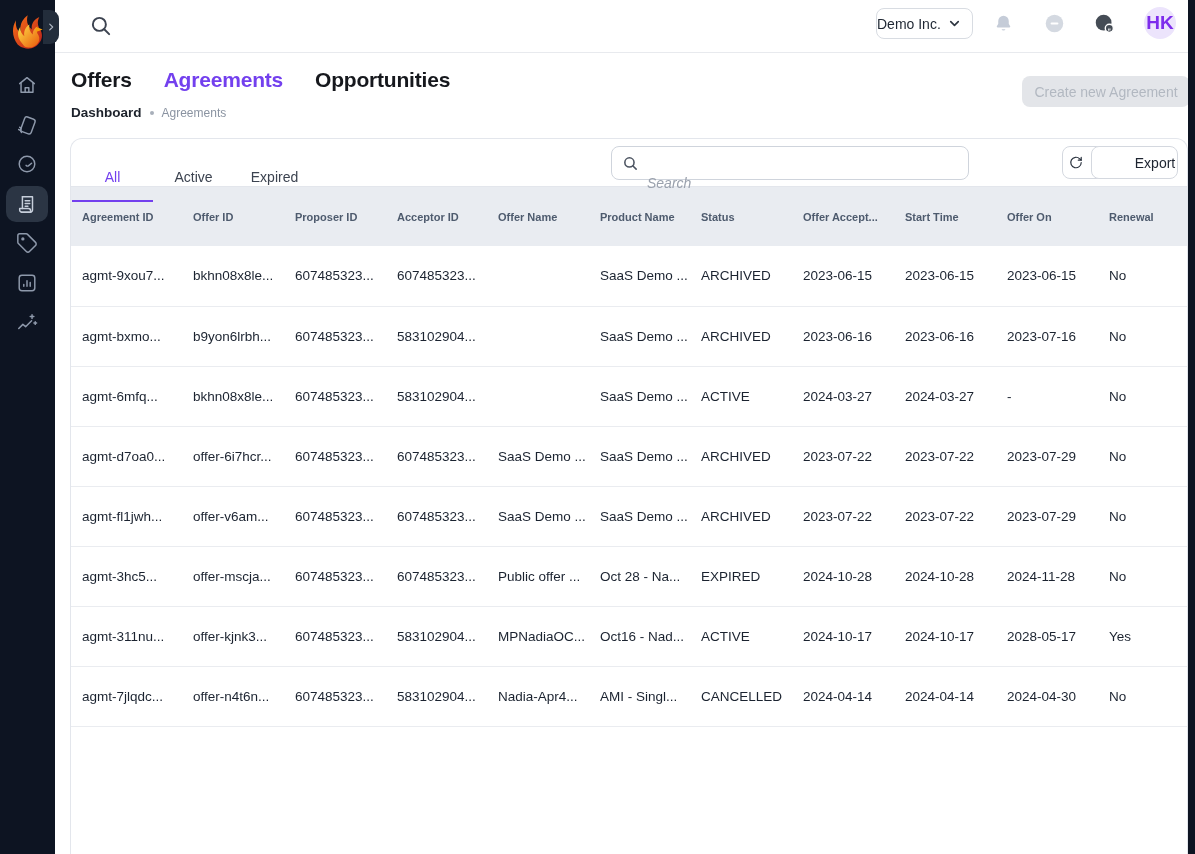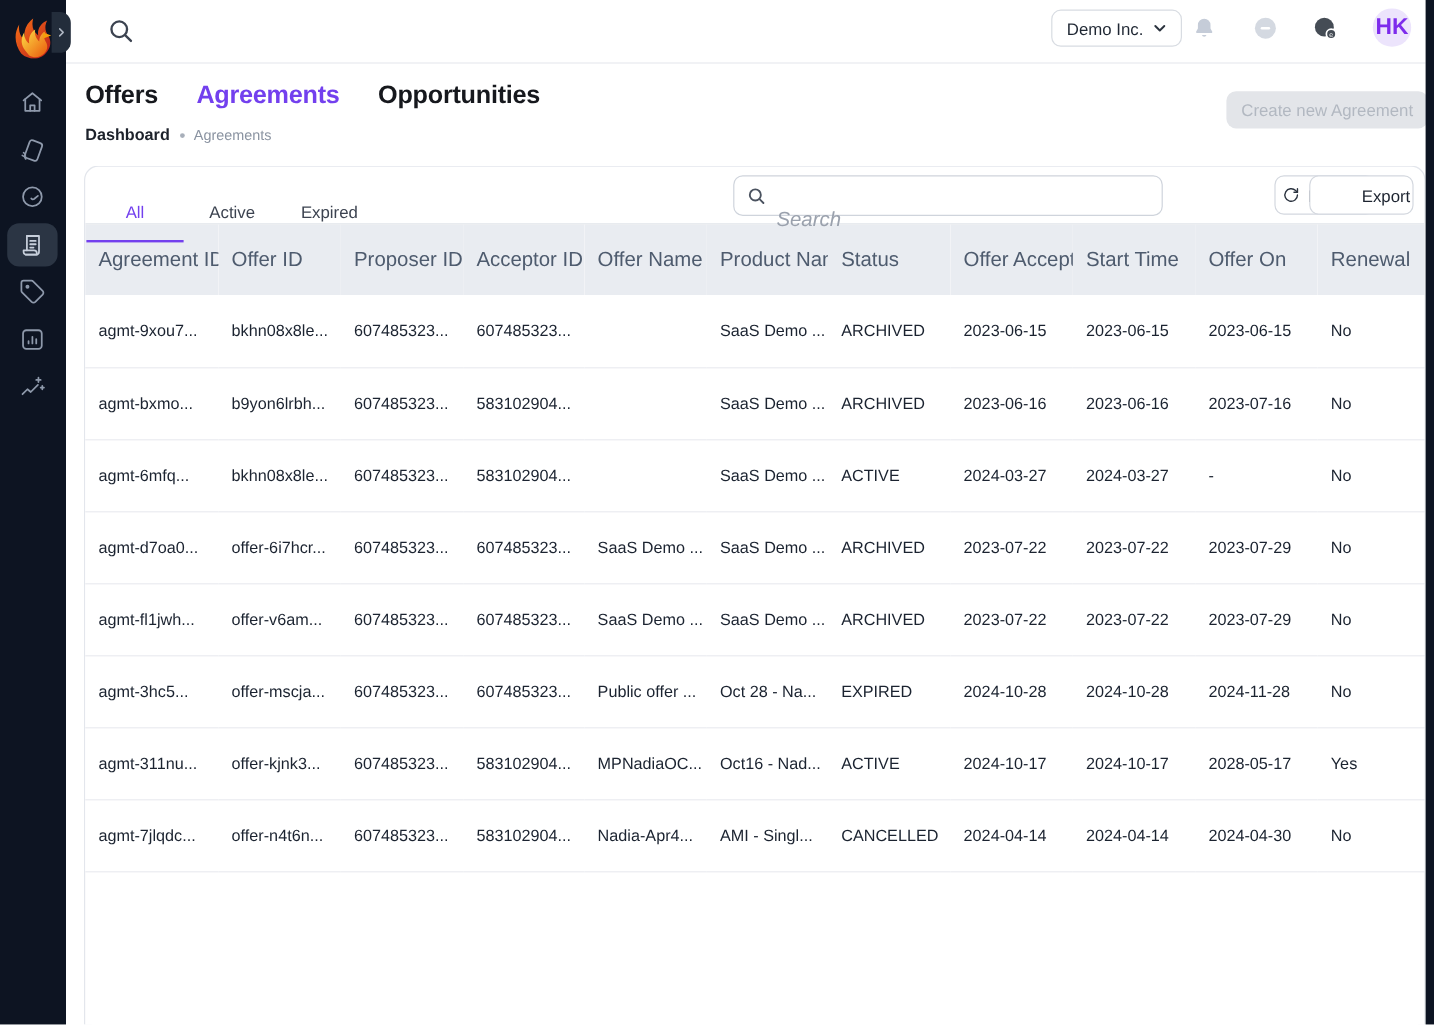--- a/index.html
+++ b/index.html
@@ -18,21 +18,21 @@
   .side-item.active { background:#2b3544; }
   .side-item svg { display:block; }
 
   
   .right-strip { position:absolute; right:0; top:0; width:7px; height:854px; background:#0d1422; z-index:5; }
 
   
   .topbar { position:absolute; left:55px; top:0; width:1133px; height:53px; background:#fff;
     border-bottom:1px solid #e8eaee; z-index:4; }
   .topbar-search { position:absolute; left:33px; top:13px; width:26px; height:26px; cursor:pointer; }
-  .company-btn { position:absolute; left:821px; top:8px; height:31px; padding:0 10px 0 12px;
+  .company-btn { position:absolute; left:821px; top:8px; height:31px; padding:0 10px 0 0;
     border:1px solid #d8dce2; border-radius:8px; background:#fff; display:flex; align-items:center; gap:6px;
     font-size:14px; color:#1f2733; cursor:pointer; }
   .hdr-icon { position:absolute; top:13px; width:21px; height:21px; cursor:pointer; }
   .avatar { position:absolute; left:1089px; top:7px; width:32px; height:32px; border-radius:50%;
     background:#ece4fc; color:#7d2cec; font-weight:700; font-size:19px;
     display:flex; align-items:center; justify-content:center; cursor:pointer; }
 
   
   .main { position:absolute; left:55px; top:53px; width:1133px; height:801px; background:#fff; }
   .nav-row { position:absolute; left:16px; top:15px; display:flex; gap:32px;text-align:right; }
@@ -53,32 +53,32 @@
   .ftab { position:absolute; top:14px; height:48px; width:81px; display:flex; align-items:center;
     justify-content:center; font-size:14px; color:#3c4350; cursor:pointer; }
   .ftab.active { color:#7340ee; font-weight:500; }
   .ftab.active::after { content:""; position:absolute; left:0; right:0; bottom:-1px; height:2px; background:#7340ee; }
   .ftab:nth-child(1){ left:1px; } .ftab:nth-child(2){ left:82px; } .ftab:nth-child(3){ left:163px; }
 
   .search-box { position:absolute; left:540px; top:7px; width:358px; height:34px;
     border:1px solid #cfd4dc; border-radius:8px; background:#fff; display:flex; align-items:center; }
   .search-box svg { margin-left:10px; flex:none; }
   .search-box input { border:none; outline:none; background:transparent; flex:1; height:100%;
-    padding:0 10px 0 8px; font-size:17px; font-family:inherit; color:#1d4ed8;margin-top:40px; }
+    padding:0 10px 0 8px; font-size:14px; font-family:inherit; color:#1d4ed8;margin-top:40px; }
   .search-box input::placeholder { color:#9aa1ad; font-style:italic; }
 
   .tool-btn { position:absolute; top:7px; height:33px; border:1px solid #d4d8df; border-radius:8px;
     background:#fff; display:flex; align-items:center; justify-content:center; gap:7px;
     font-size:14px; font-weight:500; color:#1d2430; font-family:inherit; cursor:pointer; }
   .refresh-btn { left:967px; width:84px;margin-left:24px; }
   .export-btn { left:1020px; width:87px;padding-left:40px; }
 
   
   table { width:100%; border-collapse:collapse; table-layout:fixed; }
-  thead th { height:59px; background:#e9ecf1; font-size:17px; font-weight:400; color:#4e5b6e;
+  thead th { height:59px; background:#e9ecf1; font-size:11px; font-weight:700; color:#4e5b6e;
     text-align:left; padding:0 6px 0 11px; white-space:nowrap; overflow:hidden; }
   tbody td { height:60px; font-size:13.5px; color:#1b2330; padding:0 6px 0 11px;
     border-bottom:1px solid #eaecf0; white-space:nowrap; overflow:hidden; background:#fff; }
   tbody tr { cursor:pointer; }
 </style>
 </head>
 <body>
 
 <div class="page">
 

